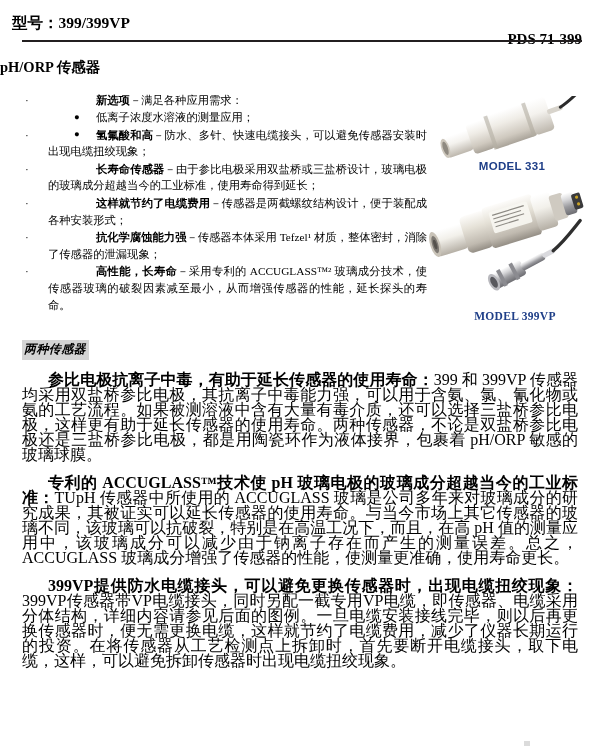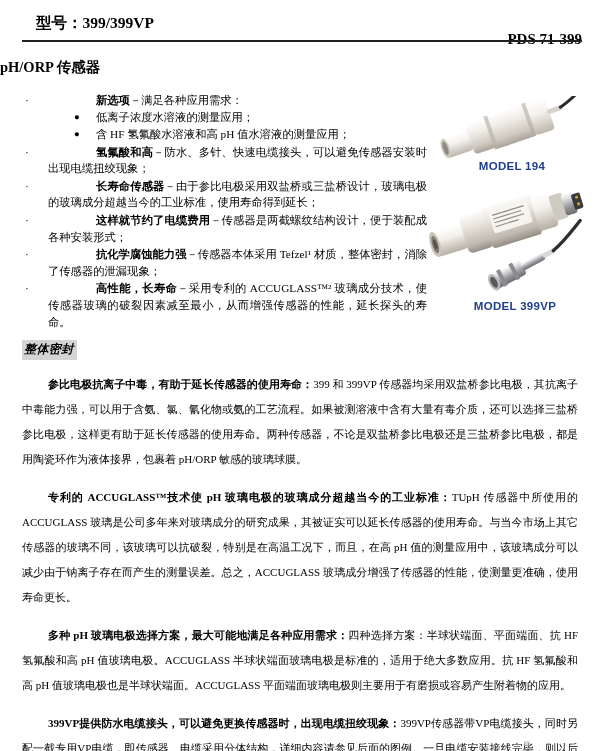--- a/index.html
+++ b/index.html
@@ -13,21 +13,21 @@
     position: relative;
     overflow: hidden;
     font-family: "Liberation Serif", "DejaVu Serif", serif;
     color: #000000;
   }
 
   
   .header {
     position: absolute;
     top: 13px;
-    left: 36px;
+    left: 12px;
     right: 18px;
     height: 26px;
   }
   .header-left {
     position: absolute;
     left: 0;
     top: 0;
     font-size: 15.5px;
     font-weight: bold;
     letter-spacing: 0px;
@@ -116,21 +116,21 @@
 
   .prod-caption {
     text-align: center;
     font-family: "Liberation Sans", "DejaVu Sans", sans-serif;
     font-size: 11.5px;
     font-weight: bold;
     color: #1f3f88;
     letter-spacing: 0.3px;
   }
   .cap-399  { margin-top: 2px; margin-left: 6px; }
-  .cap-399vp{ margin-top: 4px; margin-left: 12px; }
+  .cap-399vp{ margin-top: 14px; margin-left: 12px; font-family: Liberation Serif, serif; }
 
   .shot { position: relative; width: 170px; }
   .shot-399   { height: 62px; }
   .shot-399vp { height: 118px; }
 
   
   .sec-head {
     position: absolute;
     top: 340px;
     left: 22px;
@@ -143,22 +143,22 @@
   }
 
   
   .body-text {
     position: absolute;
     top: 372px;
     left: 22px;
     width: 558px;
   }
   .para {
-    font-size: 11px;
-    line-height: 25px;
+    font-size: 16px;
+    line-height: 15px;
     text-align: justify;
     text-justify: inter-ideograph;
     text-indent: 26px;
     margin: 0 2px 13px 0;
   }
   .para b { font-weight: bold; }
 
   
   .notes {
     position: absolute;
@@ -199,21 +199,20 @@
   <div class="feat">
     <span class="dash-marker">·</span>
     <b>新选项</b><span>－满足各种应用需求：</span>
     <ul class="sub-list">
       <li class="sub-item">
         <span class="dot-marker">●</span>
         <span>低离子浓度水溶液的测量应用；</span>
       </li>
       <li class="sub-item">
         <span class="dot-marker">●</span>
-        <span>含 HF 氢氟酸水溶液和高 pH 值水溶液的测量应用；</span>
       </li>
     </ul>
   </div>
 
   <div class="feat">
     <span class="dash-marker">·</span>
     <b>氢氟酸和高</b><span>－防水、多针、快速电缆接头，可以避免传感器安装时出现电缆扭绞现象；</span>
   </div>
 
   <div class="feat">
@@ -263,21 +262,21 @@
           <rect x="108" y="13" width="20" height="35" rx="4" fill="url(#g399b)"></rect>
           <rect x="64" y="13" width="4" height="35" fill="#b3ada2" opacity=".6"></rect>
           <rect x="104" y="13" width="4" height="35" fill="#b3ada2" opacity=".6"></rect>
           <ellipse cx="18" cy="30.5" rx="4" ry="10" fill="#cdc7bc"></ellipse>
           <ellipse cx="18" cy="30.5" rx="2.4" ry="7" fill="#8f8a81"></ellipse>
           <rect x="126" y="27" width="16" height="5" rx="2" fill="#d8d4cc"></rect>
           <path d="M140 29 C152 26, 160 21, 172 16" stroke="#2b2b2b" stroke-width="3" fill="none" stroke-linecap="round"></path>
         </g>
       </svg>
     </div>
-    <div class="prod-caption cap-399">MODEL 194</div>
+    <div class="prod-caption cap-399">MODEL 331</div>
   </div>
 
   <div class="prod-figure" style="margin-top:6px;">
     <div class="shot shot-399vp">
       <svg width="170" height="118" viewBox="0 0 170 118">
         <defs>
           <linearGradient id="gvpA" x1="0" y1="0" x2="0" y2="1">
             <stop offset="0%" stop-color="#fdfcfa"></stop>
             <stop offset="35%" stop-color="#e6e2d8"></stop>
             <stop offset="78%" stop-color="#c0bab0"></stop>
@@ -328,33 +327,30 @@
           <rect x="120" y="81.5" width="14" height="5" rx="2.5" fill="#d9d9dd"></rect>
           <path d="M132 84 C146 81, 156 76, 170 70" stroke="#2f2f2f" stroke-width="3.4" fill="none" stroke-linecap="round"></path>
         </g>
       </svg>
     </div>
     <div class="prod-caption cap-399vp">MODEL 399VP</div>
   </div>
 
 </div>
 
-<div class="sec-head">整体密封</div>
+<div class="sec-head">两种传感器</div>
 
 <div class="body-text">
   <p class="para">
     <b>参比电极抗离子中毒，有助于延长传感器的使用寿命：</b><span>399 和 399VP 传感器均采用双盐桥参比电极，其抗离子中毒能力强，可以用于含氨、氯、氰化物或氨的工艺流程。如果被测溶液中含有大量有毒介质，还可以选择三盐桥参比电极，这样更有助于延长传感器的使用寿命。两种传感器，不论是双盐桥参比电极还是三盐桥参比电极，都是用陶瓷环作为液体接界，包裹着 pH/ORP 敏感的玻璃球膜。</span>
   </p>
   <p class="para">
     <b>专利的 ACCUGLASS™技术使 pH 玻璃电极的玻璃成分超越当今的工业标准：</b><span>TUpH 传感器中所使用的 ACCUGLASS 玻璃是公司多年来对玻璃成分的研究成果，其被证实可以延长传感器的使用寿命。与当今市场上其它传感器的玻璃不同，该玻璃可以抗破裂，特别是在高温工况下，而且，在高 pH 值的测量应用中，该玻璃成分可以减少由于钠离子存在而产生的测量误差。总之，ACCUGLASS 玻璃成分增强了传感器的性能，使测量更准确，使用寿命更长。</span>
   </p>
   <p class="para">
-    <b>多种 pH 玻璃电极选择方案，最大可能地满足各种应用需求：</b><span>四种选择方案：半球状端面、平面端面、抗 HF 氢氟酸和高 pH 值玻璃电极。ACCUGLASS 半球状端面玻璃电极是标准的，适用于绝大多数应用。抗 HF 氢氟酸和高 pH 值玻璃电极也是半球状端面。ACCUGLASS 平面端面玻璃电极则主要用于有磨损或容易产生附着物的应用。</span>
-  </p>
-  <p class="para">
     <b>399VP提供防水电缆接头，可以避免更换传感器时，出现电缆扭绞现象：</b><span>399VP传感器带VP电缆接头，同时另配一截专用VP电缆，即传感器、电缆采用分体结构，详细内容请参见后面的图例。一旦电缆安装接线完毕，则以后再更换传感器时，便无需更换电缆，这样就节约了电缆费用，减少了仪器长期运行的投资。在将传感器从工艺检测点上拆卸时，首先要断开电缆接头，取下电缆，这样，可以避免拆卸传感器时出现电缆扭绞现象。</span>
   </p>
 </div>
 
 <div class="notes">
   <div class="note-line">
     <span class="note-label">注：</span><span>1. Tefzel 和 Viton 是杜邦公司的注册商标。</span>
   </div>
   <div class="note-line note-line-2">
     <span>3. ACCUGLASS 是罗斯蒙特分析仪器公司的商标。</span>

